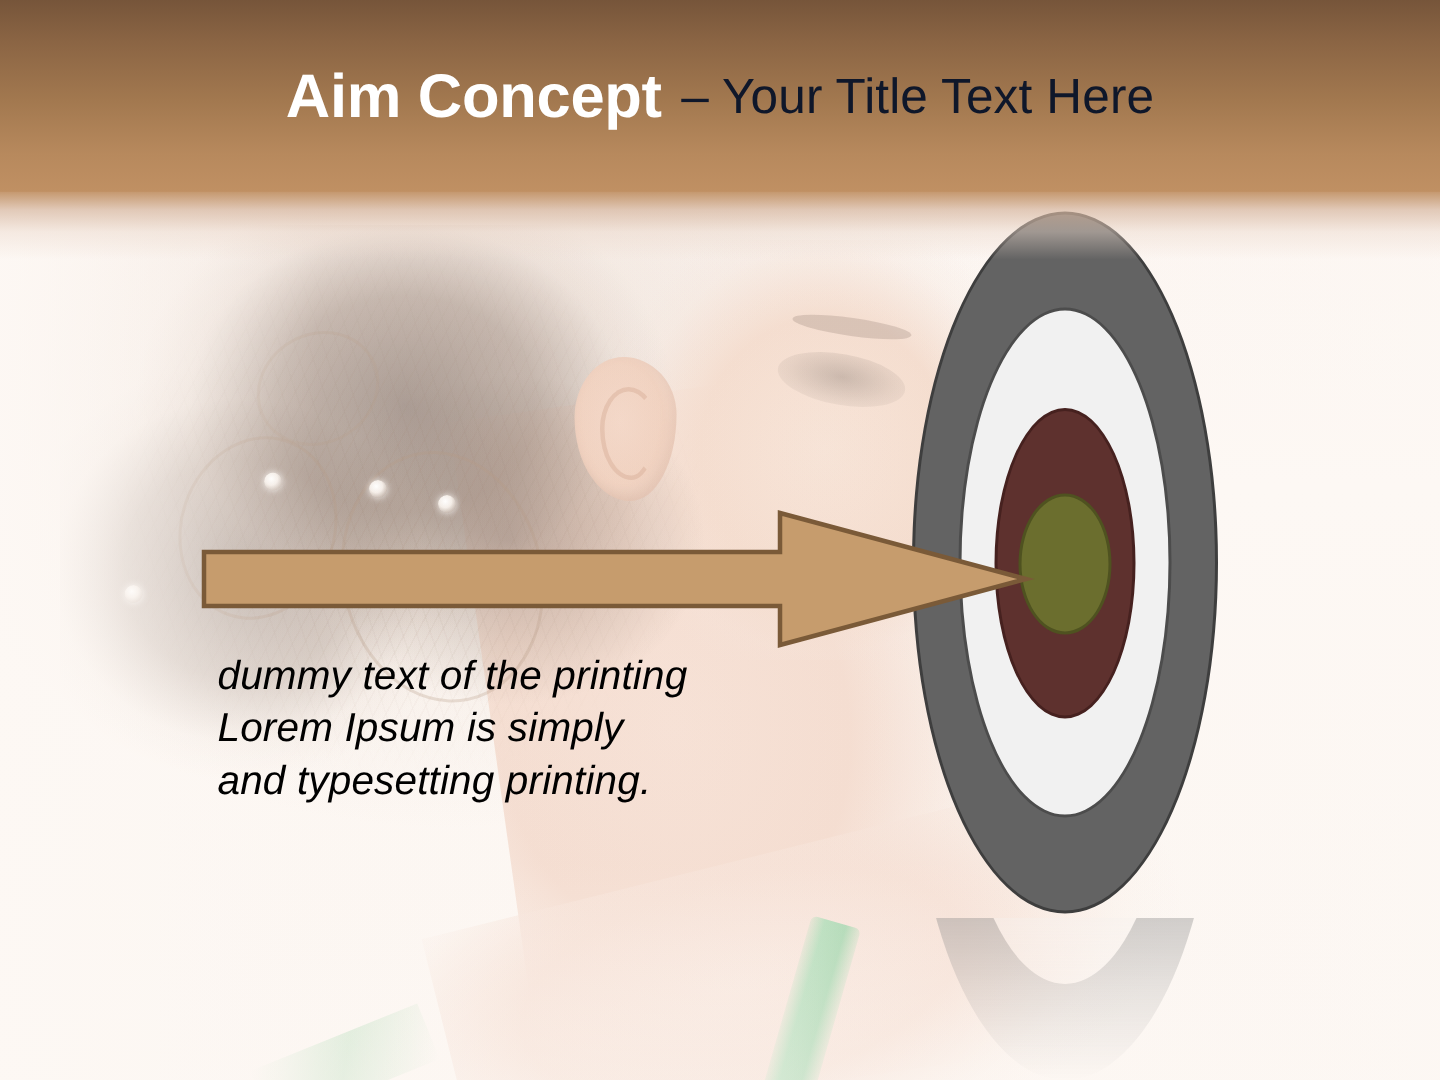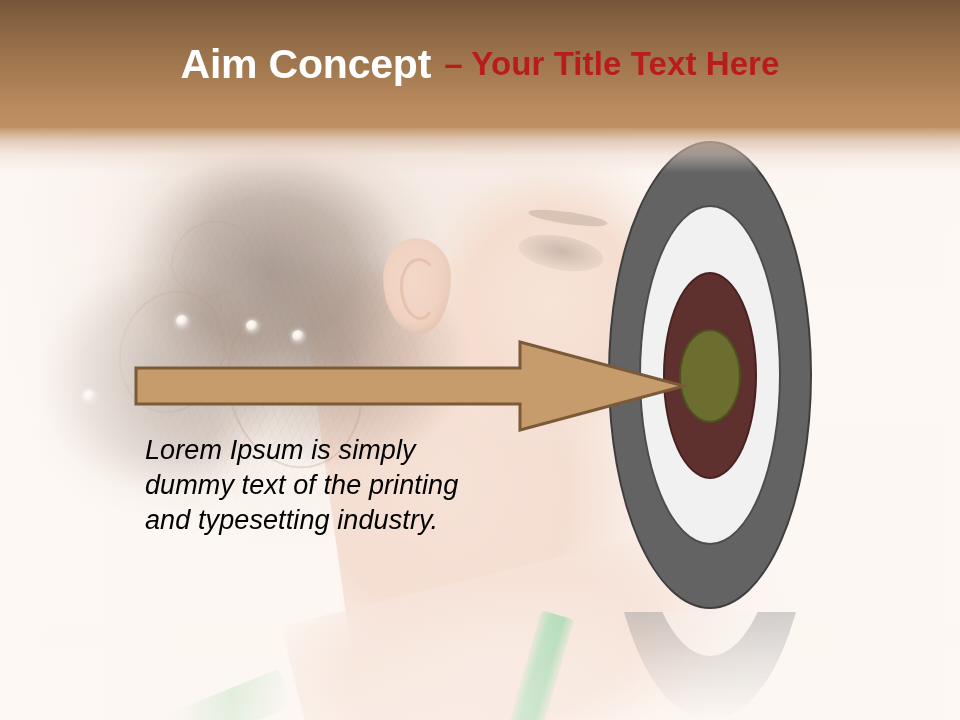--- a/index.html
+++ b/index.html
@@ -167,23 +167,23 @@
     justify-content: center;
     white-space: nowrap;
   }
   .title-strong {
     color: #ffffff;
     font-size: 41px;
     font-weight: bold;
     letter-spacing: -0.2px;
   }
   .title-rest {
-    color: #b91c1c;
+    color: #0f172a;
     font-size: 33px;
-    font-weight: bold;
+    font-weight: normal;
     margin-left: 13px;
     letter-spacing: 0.1px;
   }
 
   
   .target-wrap { position: absolute; left: 0; top: 0; width: 960px; height: 720px; pointer-events: none; }
   .ring {
     position: absolute;
     border-radius: 50%;
   }
@@ -305,18 +305,18 @@
   </svg>
 
   <div class="header-band"></div>
   <div class="header-fade"></div>
   <div class="title">
     <span class="title-strong">Aim Concept</span>
     <span class="title-rest">– Your Title Text Here</span>
   </div>
 
   <div class="body-text">
+    <div>dummy text of the printing</div>
     <div>Lorem Ipsum is simply</div>
-    <div>dummy text of the printing</div>
-    <div>and typesetting industry.</div>
+    <div>and typesetting printing.</div>
   </div>
 
 </div>
 
 </body></html>

